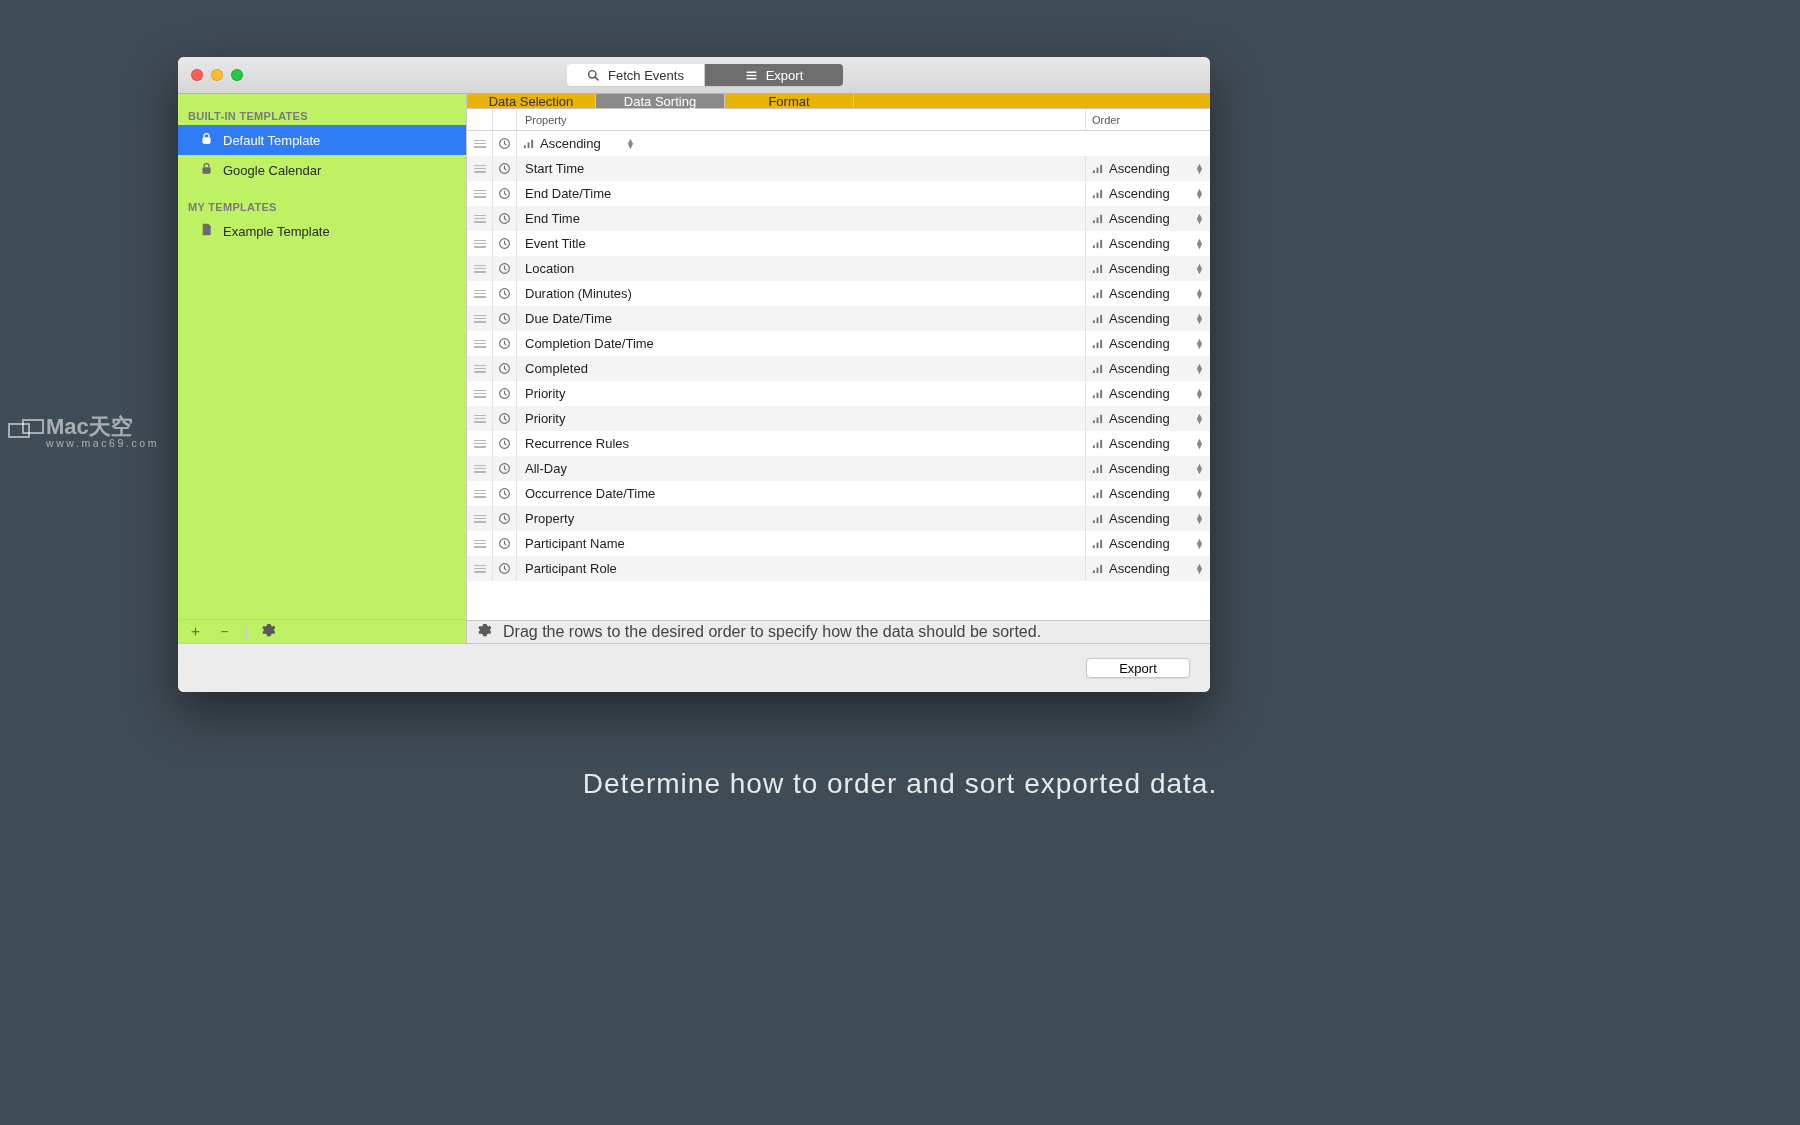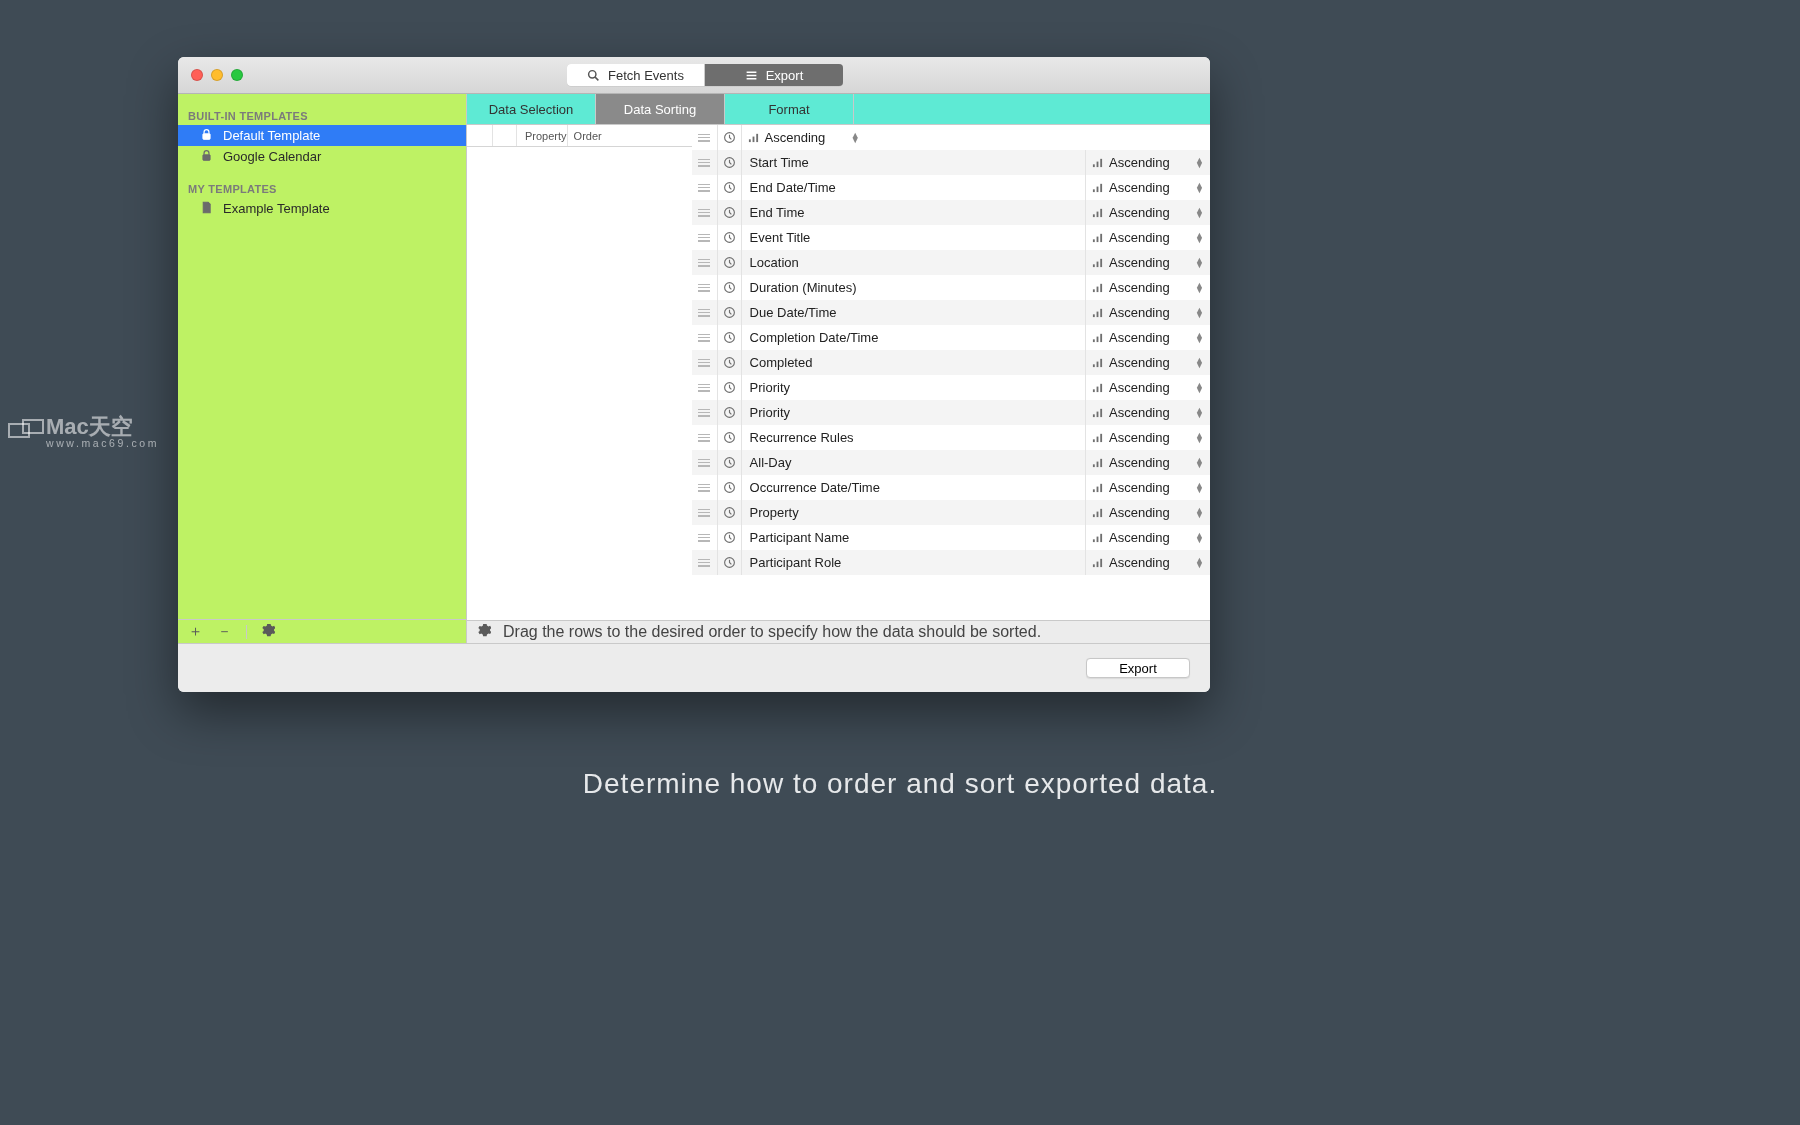--- a/index.html
+++ b/index.html
@@ -57,43 +57,43 @@
 .side-scroll { flex: 1; overflow: auto; }
 .side-header {
   padding: 16px 10px 3px 10px;
   font-size: 11px; letter-spacing: 0.3px;
   color: #7b7b7b; font-weight: 600;
 }
 .side-item {
   display: flex; align-items: center; gap: 10px;
   padding: 3px 10px 3px 22px;
   font-size: 13px; color: #2a2a2a;
-  height: 21px;
+  height: 30px;
 }
 .side-item.selected { background: #2f7cf6; color: #fff; }
 .side-item.selected svg { fill: #fff; stroke: #fff; }
 .side-item svg { width: 13px; height: 13px; fill: #6b6b6b; stroke: #6b6b6b; }
 
 .side-footer {
   height: 24px; border-top: 1px solid #c9c9c9;
   display: flex; align-items: center; gap: 14px; padding: 0 10px;
   color: #5a5a5a; font-size: 15px;
 }
 .side-footer .sep { width:1px; height:14px; background:#c9c9c9; }
 
 .main { flex: 1; display: flex; flex-direction: column; background: #fff; min-width: 0; }
 
-.tabs { display: flex; height: 31px; background: #5eead4; border-bottom: 1px solid #c9c9c9; text-align: right; }
+.tabs { display: flex; height: 15px; background: #eab308; border-bottom: 1px solid #c9c9c9; text-align: right; }
 .tab {
   width: 129px; display: flex; align-items: center; justify-content: center;
   font-size: 13px; color: #333; border-right: 1px solid #c9c9c9;
 }
 .tab.active { background: #8a8a8a; color: #fff; }
 
-.table { flex: 1; display: flex; flex-direction: row; min-height: 0; justify-content: space-between; }
+.table { flex: 1; display: flex; flex-direction: column; min-height: 0; justify-content: space-between; }
 .thead {
   display: flex; height: 22px; background: #fff; border-bottom: 1px solid #d5d5d5;
   font-size: 11px; color: #555;
 }
 .th-drag { width: 26px; border-right: 1px solid #e3e3e3; }
 .th-icon { width: 24px; border-right: 1px solid #e3e3e3; }
 .th-prop { flex: 1; padding-left: 8px; display:flex; align-items:center; border-right: 1px solid #e3e3e3; }
 .th-order { width: 124px; padding-left: 6px; display:flex; align-items:center; }
 
 .tbody { flex: 1; overflow: hidden; }

